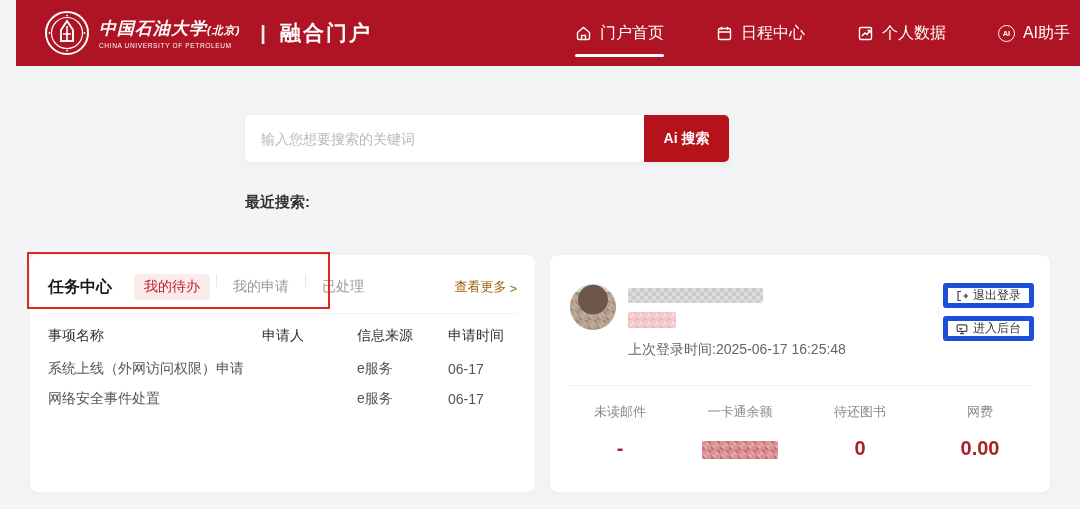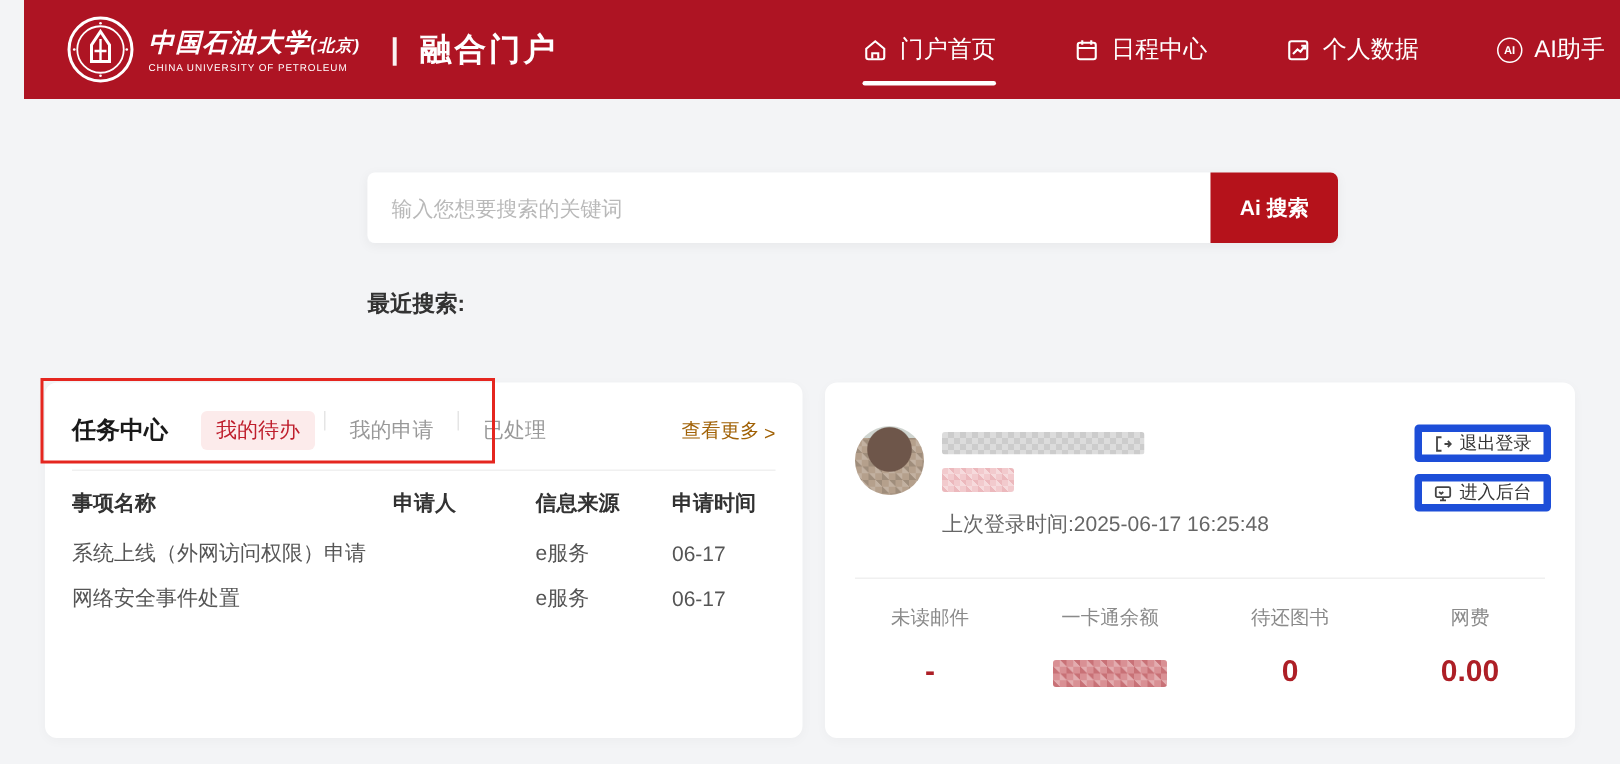--- a/index.html
+++ b/index.html
@@ -18,21 +18,21 @@
   .brand-divider { color:#fff; font-size:20px; font-weight:bold; margin:0 14px 0 20px; opacity:.95; }
   .portal-title { color:#fff; font-size:21px; font-weight:bold; letter-spacing:2px; }
   .nav { position:absolute; right:26px; top:0; height:66px; display:flex; align-items:center; gap:52px; }
   .nav-item { position:relative; height:66px; display:flex; align-items:center; gap:8px; color:#fff; font-size:16px; cursor:pointer; }
   .nav-item svg { display:block; }
   .nav-underline { position:absolute; left:0; right:0; bottom:9px; height:3px; background:#fff; border-radius:2px; display:none; }
   .nav-item.active .nav-underline { display:block; }
   .ai-badge { width:17px; height:17px; border:1.4px solid #fff; border-radius:50%; font-size:7.5px; font-weight:bold; display:flex; align-items:center; justify-content:center; }
 
   
-  .search-bar { position:absolute; left:245px; top:115px; width:647px; height:47px; display:flex; border-radius:4px; box-shadow:0 2px 8px rgba(0,0,0,.05); }
+  .search-bar { position:absolute; left:245px; top:115px; width:484px; height:47px; display:flex; border-radius:4px; box-shadow:0 2px 8px rgba(0,0,0,.05); }
   .search-input { flex:1; border:none; outline:none; background:#fff; border-radius:5px 0 0 5px; padding:0 16px; font-size:14px; color:#333; font-family:inherit; }
   .search-input::placeholder { color:#b9b9b9; }
   .search-btn { width:85px; background:#b5121b; color:#fff; border:none; border-radius:0 5px 5px 0; font-size:14px; font-weight:bold; cursor:pointer; font-family:inherit; }
   .recent-label { position:absolute; left:245px; top:193px; font-size:15px; font-weight:bold; color:#333; }
 
   
   .card { position:absolute; background:#fff; border-radius:8px; box-shadow:0 2px 8px rgba(0,0,0,.03); }
   .card-tasks { left:30px; top:255px; width:505px; height:237px; }
   .card-profile { left:550px; top:255px; width:500px; height:237px; }
 
@@ -40,21 +40,21 @@
   .tc-header { display:flex; align-items:center; padding:18px 18px 0 18px; height:46px; }
   .tc-title { font-size:16px; font-weight:bold; color:#1a1a1a; }
   .tc-tabs { display:flex; margin-left:22px; }
   .tc-tab { font-size:14px; color:#999; padding:4px 10px; cursor:pointer; white-space:nowrap; }
   .tc-tab.active { color:#bf1e2c; background:#fcebeb; border-radius:4px; }
   .tc-tab-divider { width:1px; height:13px; background:#e5e5e5; margin:0 6px; }
   .tc-more { margin-left:auto; font-size:13px; color:#a16207; cursor:pointer; display:flex; align-items:flex-end; gap:3px; }
   .tc-sep { margin:12px 18px 0 18px; border-top:1px solid #f0f0f0; }
   .tc-table { padding:0 18px; }
   .tc-row { display:grid; grid-template-columns:214px 95px 91px 1fr; align-items:center; height:30px; }
-  .tc-row.head { height:36px; margin-top:4px; font-weight:bold; color:#333; font-size:14px; }
+  .tc-row.head { height:36px; margin-top:4px; font-weight:normal; color:#333; font-size:14px; }
   .tc-cell { font-size:14px; color:#555; white-space:nowrap; overflow:hidden; }
   .tc-row.head .tc-cell { color:#333; }
   .mosaic { border-radius:2px; background-color:#dcdcdc; background-image:
       linear-gradient(45deg, rgba(0,0,0,.07) 25%, transparent 25%, transparent 75%, rgba(0,0,0,.07) 75%),
       linear-gradient(45deg, rgba(0,0,0,.07) 25%, transparent 25%, transparent 75%, rgba(0,0,0,.07) 75%);
     background-size:8px 8px; background-position:0 0,4px 4px; }
   .applicant-blur { width:38px; height:13px; }
   .applicant-blur.w2 { width:52px; }
 
   

